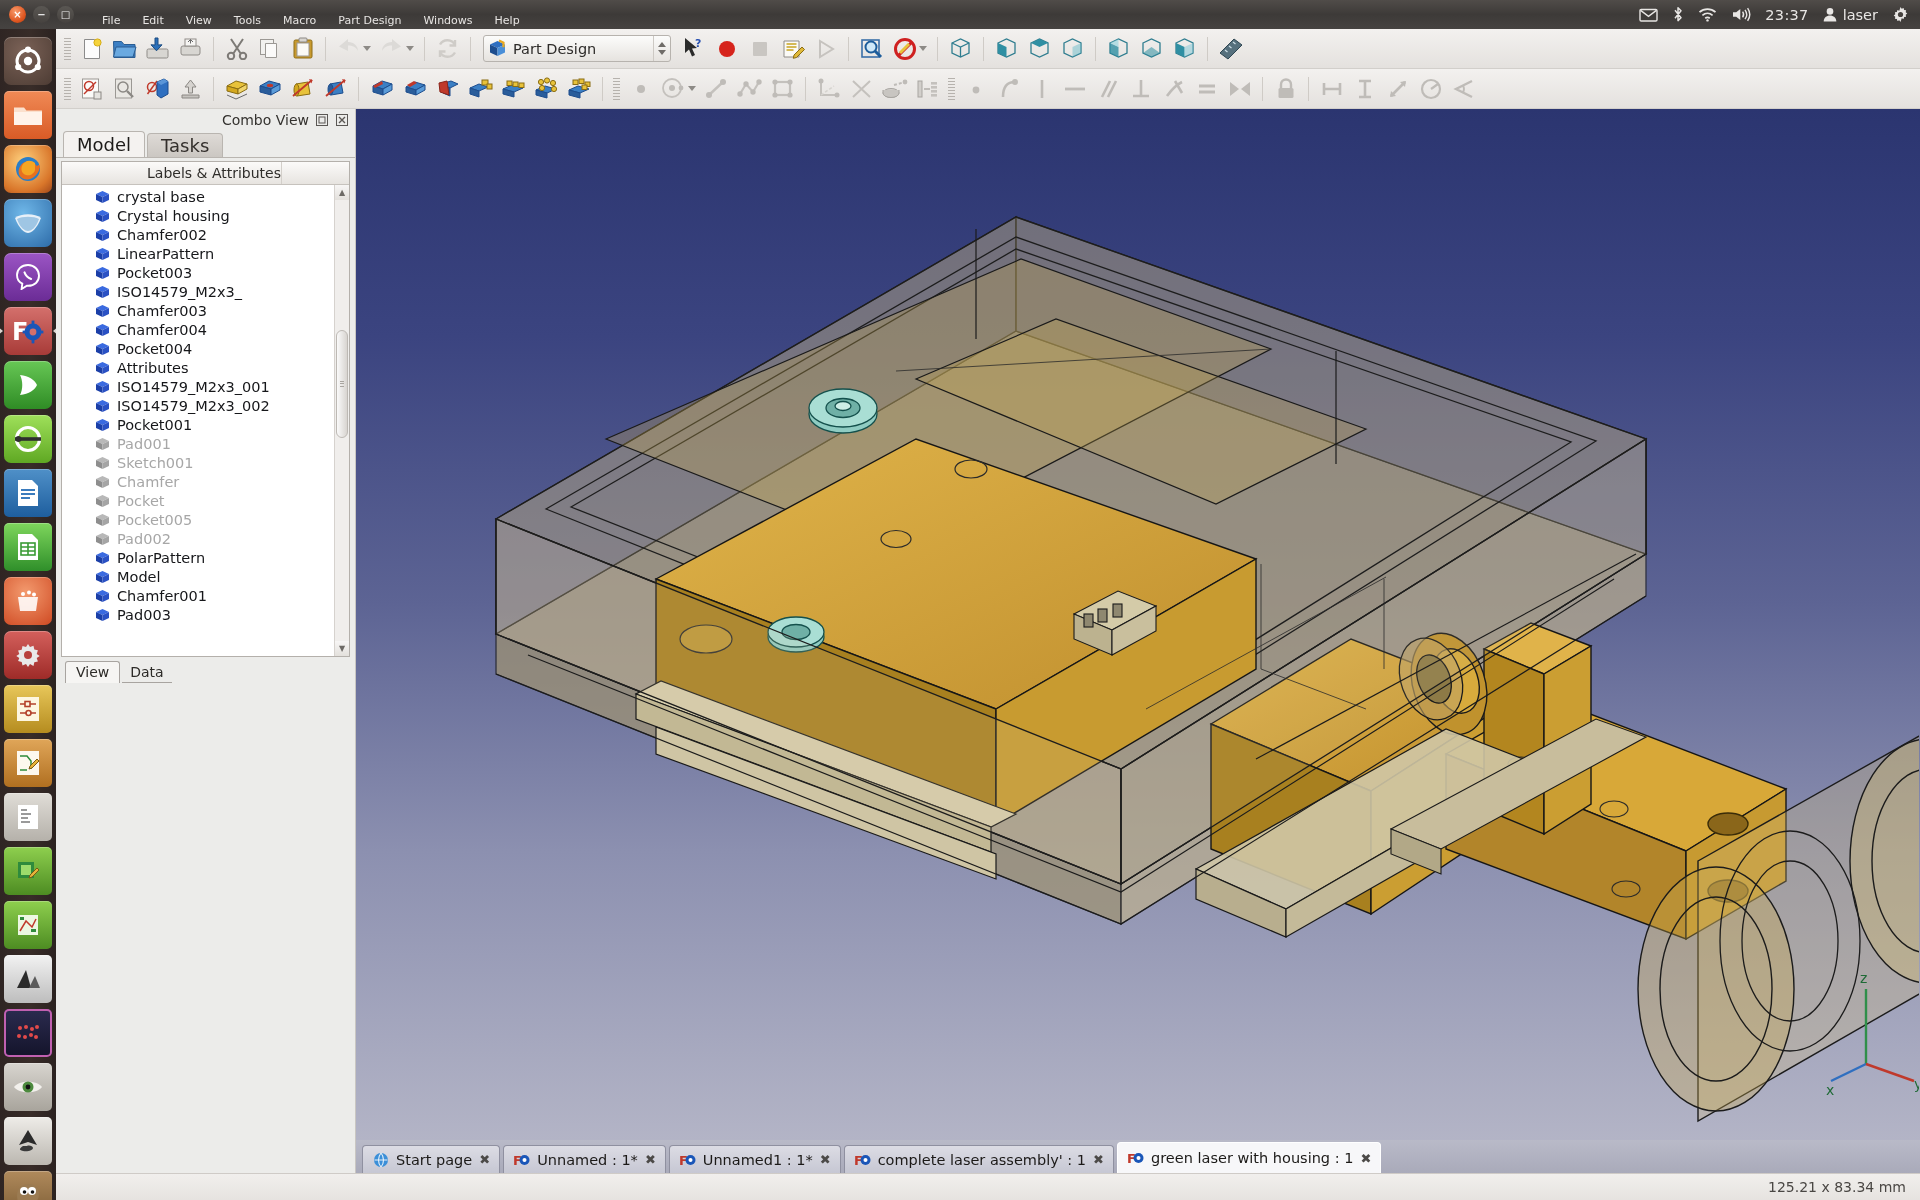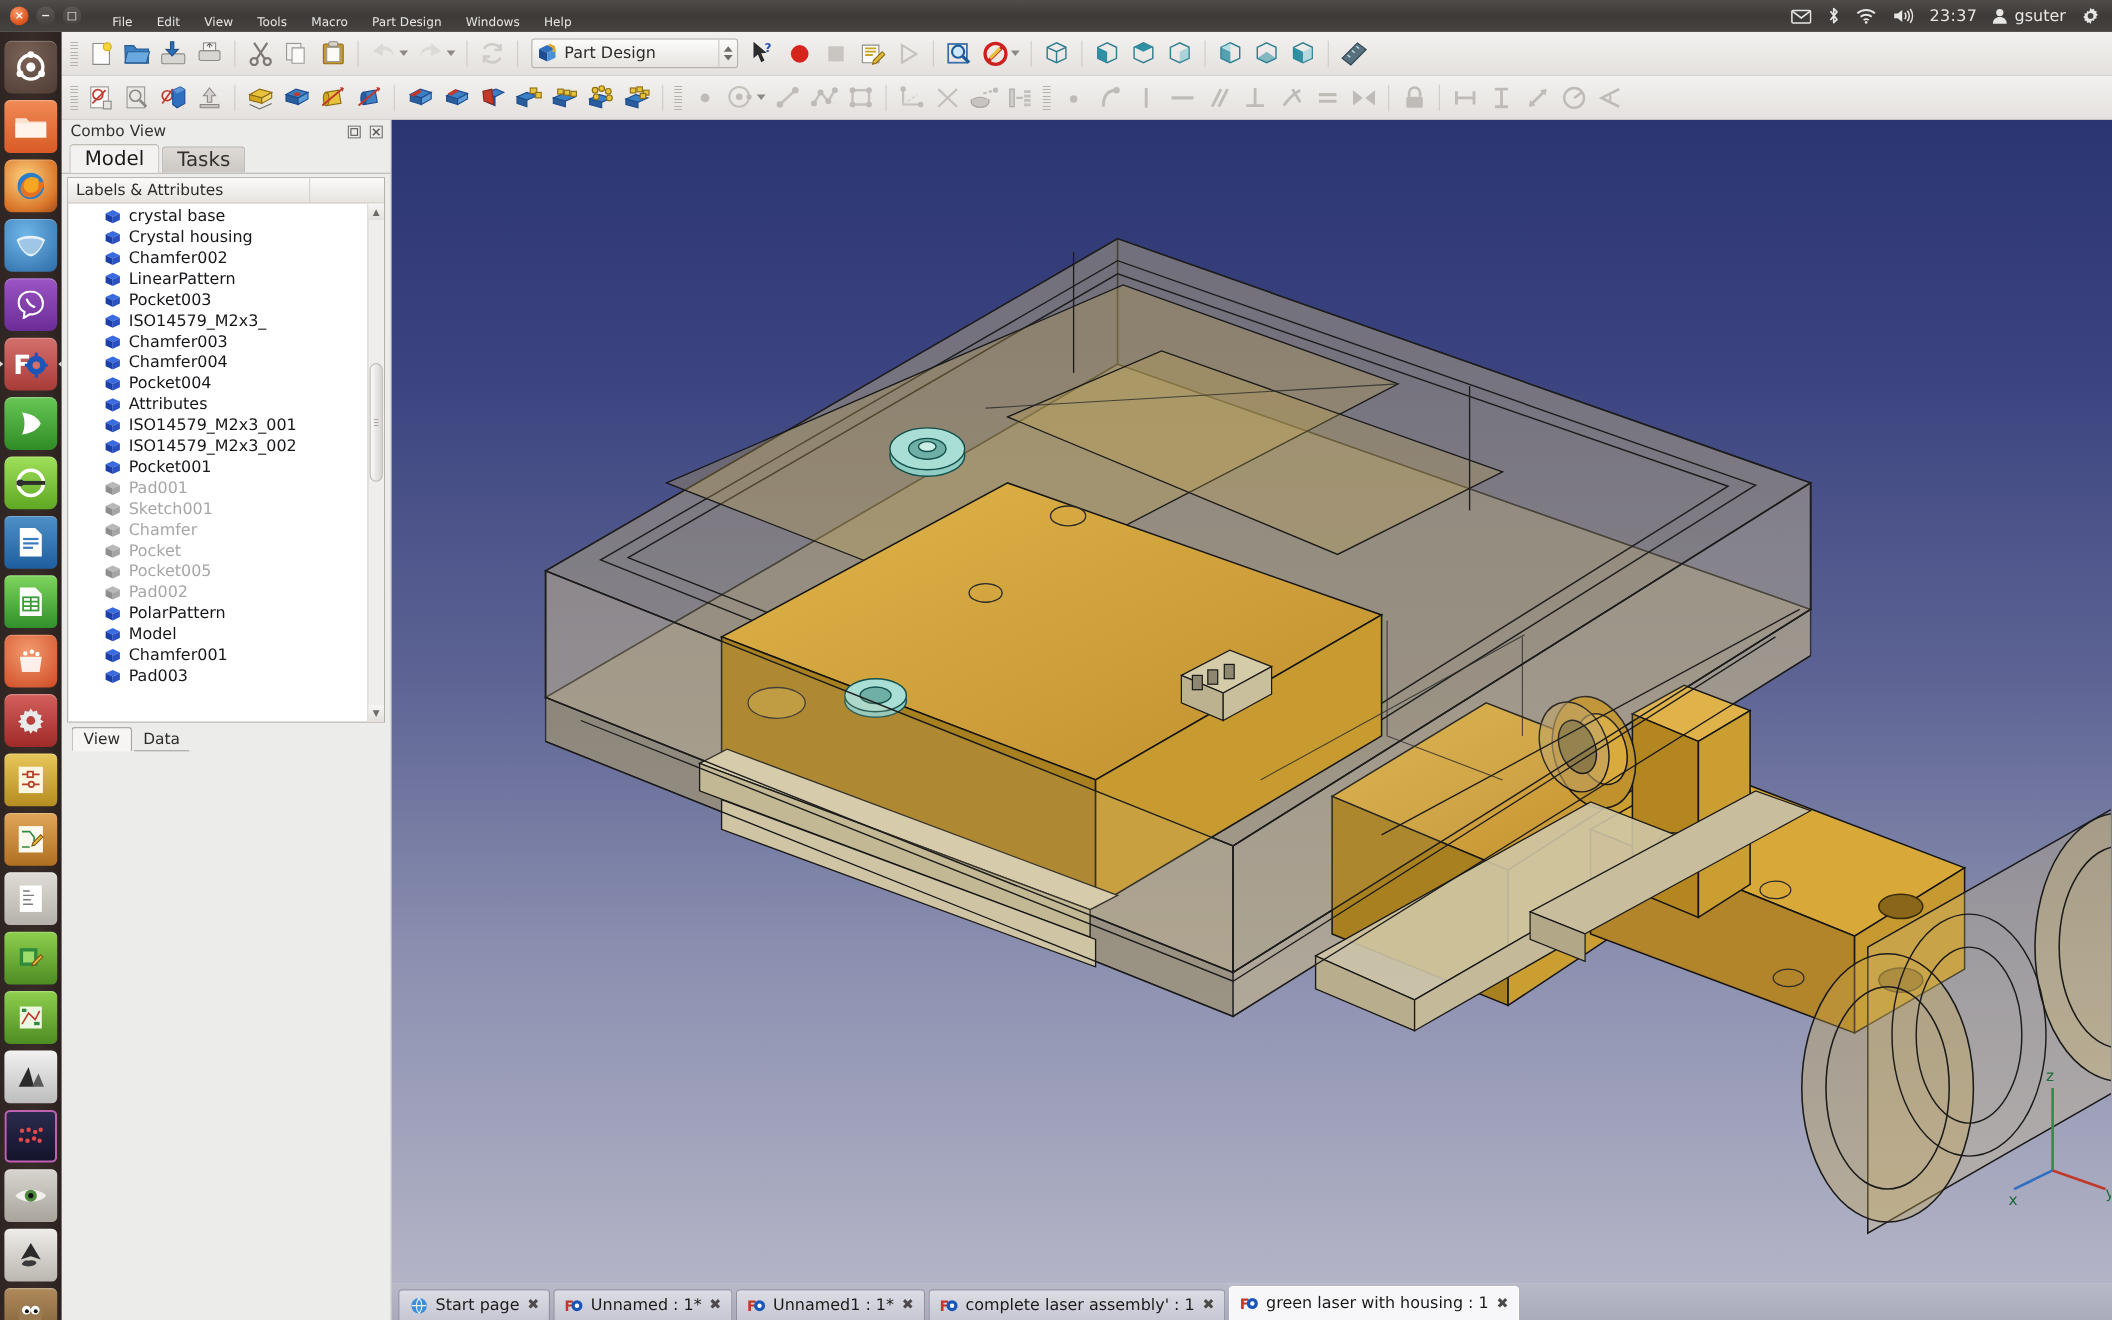--- a/index.html
+++ b/index.html
@@ -73,21 +73,21 @@
   #wb-combo .wb-label { font-size: 14.5px; color: #2e2c2a; margin-left: 6px; flex: 1; }
   #wb-combo .spin { width: 17px; height: 25px; display: flex; flex-direction: column;
      align-items: center; justify-content: center; gap: 3px; border-left: 1px solid #cdc9c4; }
   .sp-up { width: 0; height: 0; border-left: 4px solid transparent; border-right: 4px solid transparent; border-bottom: 5px solid #6f6c68; }
   .sp-dn { width: 0; height: 0; border-left: 4px solid transparent; border-right: 4px solid transparent; border-top: 5px solid #6f6c68; }
 
   #body-row { flex: 1; display: flex; min-height: 0; }
 
   
   #dock { width: 300px; background: #ececea; display: flex; flex-direction: column;
-    border-right: 1px solid #c9c6c2; }
+    border-right: 1px solid #c9c6c2; text-align: right; }
   #dock-title { height: 22px; display: flex; align-items: center; padding: 0 6px 0 8px;
     font-size: 14px; color: #34322f; }
   #dock-title .ttl { flex: 1; }
   .dock-btn { width: 15px; height: 15px; margin-left: 5px; display: flex;
     align-items: center; justify-content: center; color: #555; }
   #dock-tabs { display: flex; height: 27px; align-items: flex-end; padding-left: 7px;
     border-bottom: 1px solid #b9b5b0; }
   .dtab { height: 24px; padding: 0 13px; display: flex; align-items: center; font-size: 18px;
     color: #332f2c; border: 1px solid #b9b5b0; border-bottom: none;
     border-radius: 4px 4px 0 0; background: linear-gradient(to bottom,#dedad6,#cbc7c2);
@@ -203,21 +203,21 @@
           <path d="M14 2.8a8 8 0 0 1 0 9.4" fill="none" stroke="#e8e6e4" stroke-width="1.4"></path>
           <path d="M16.6 1.2a11 11 0 0 1 0 12.6" fill="none" stroke="#e8e6e4" stroke-width="1.4"></path>
         </svg>
     </div>
     <div class="clock">23:37</div>
     <div class="usr">
       <svg width="14" height="15" viewBox="0 0 14 15">
           <circle cx="7" cy="4.4" r="3.3" fill="#e8e6e4"></circle>
           <path d="M0.7 14.5c0-4 2.8-6.1 6.3-6.1s6.3 2.1 6.3 6.1z" fill="#e8e6e4"></path>
         </svg>
-      <span>gsuter</span>
+      <span>laser</span>
     </div>
     <div class="tic">
       <svg width="17" height="17" viewBox="0 0 17 17">
           <path d="M8.5 1.1l1.2 1.6 1.9-.7.5 2 2 .3-.4 2 1.6 1.2-1.6 1.2.4 2-2 .3-.5 2-1.9-.7L8.5 15.9 7.3 14.3l-1.9.7-.5-2-2-.3.4-2L1.7 9.5l1.6-1.2-.4-2 2-.3.5-2 1.9.7z" fill="#e8e6e4"></path>
           <circle cx="8.5" cy="8.5" r="2.6" fill="#46423f"></circle>
         </svg>
     </div>
   </div>
 </div>
 
@@ -1358,13 +1358,16 @@
   <circle cx="10.5" cy="8" r="5" fill="#1a56b8"></circle>
               <circle cx="10.5" cy="8" r="2" fill="#fff"></circle>
             </svg>
             <span>green laser with housing : 1</span>
             <span class="xi">✖</span>
           </div>
         </div>
     </div>
   </div>
 
+  <div id="statusbar">
+    <span>125.21 x 83.34 mm</span>
+  </div>
 </div>
 
 </body></html>

